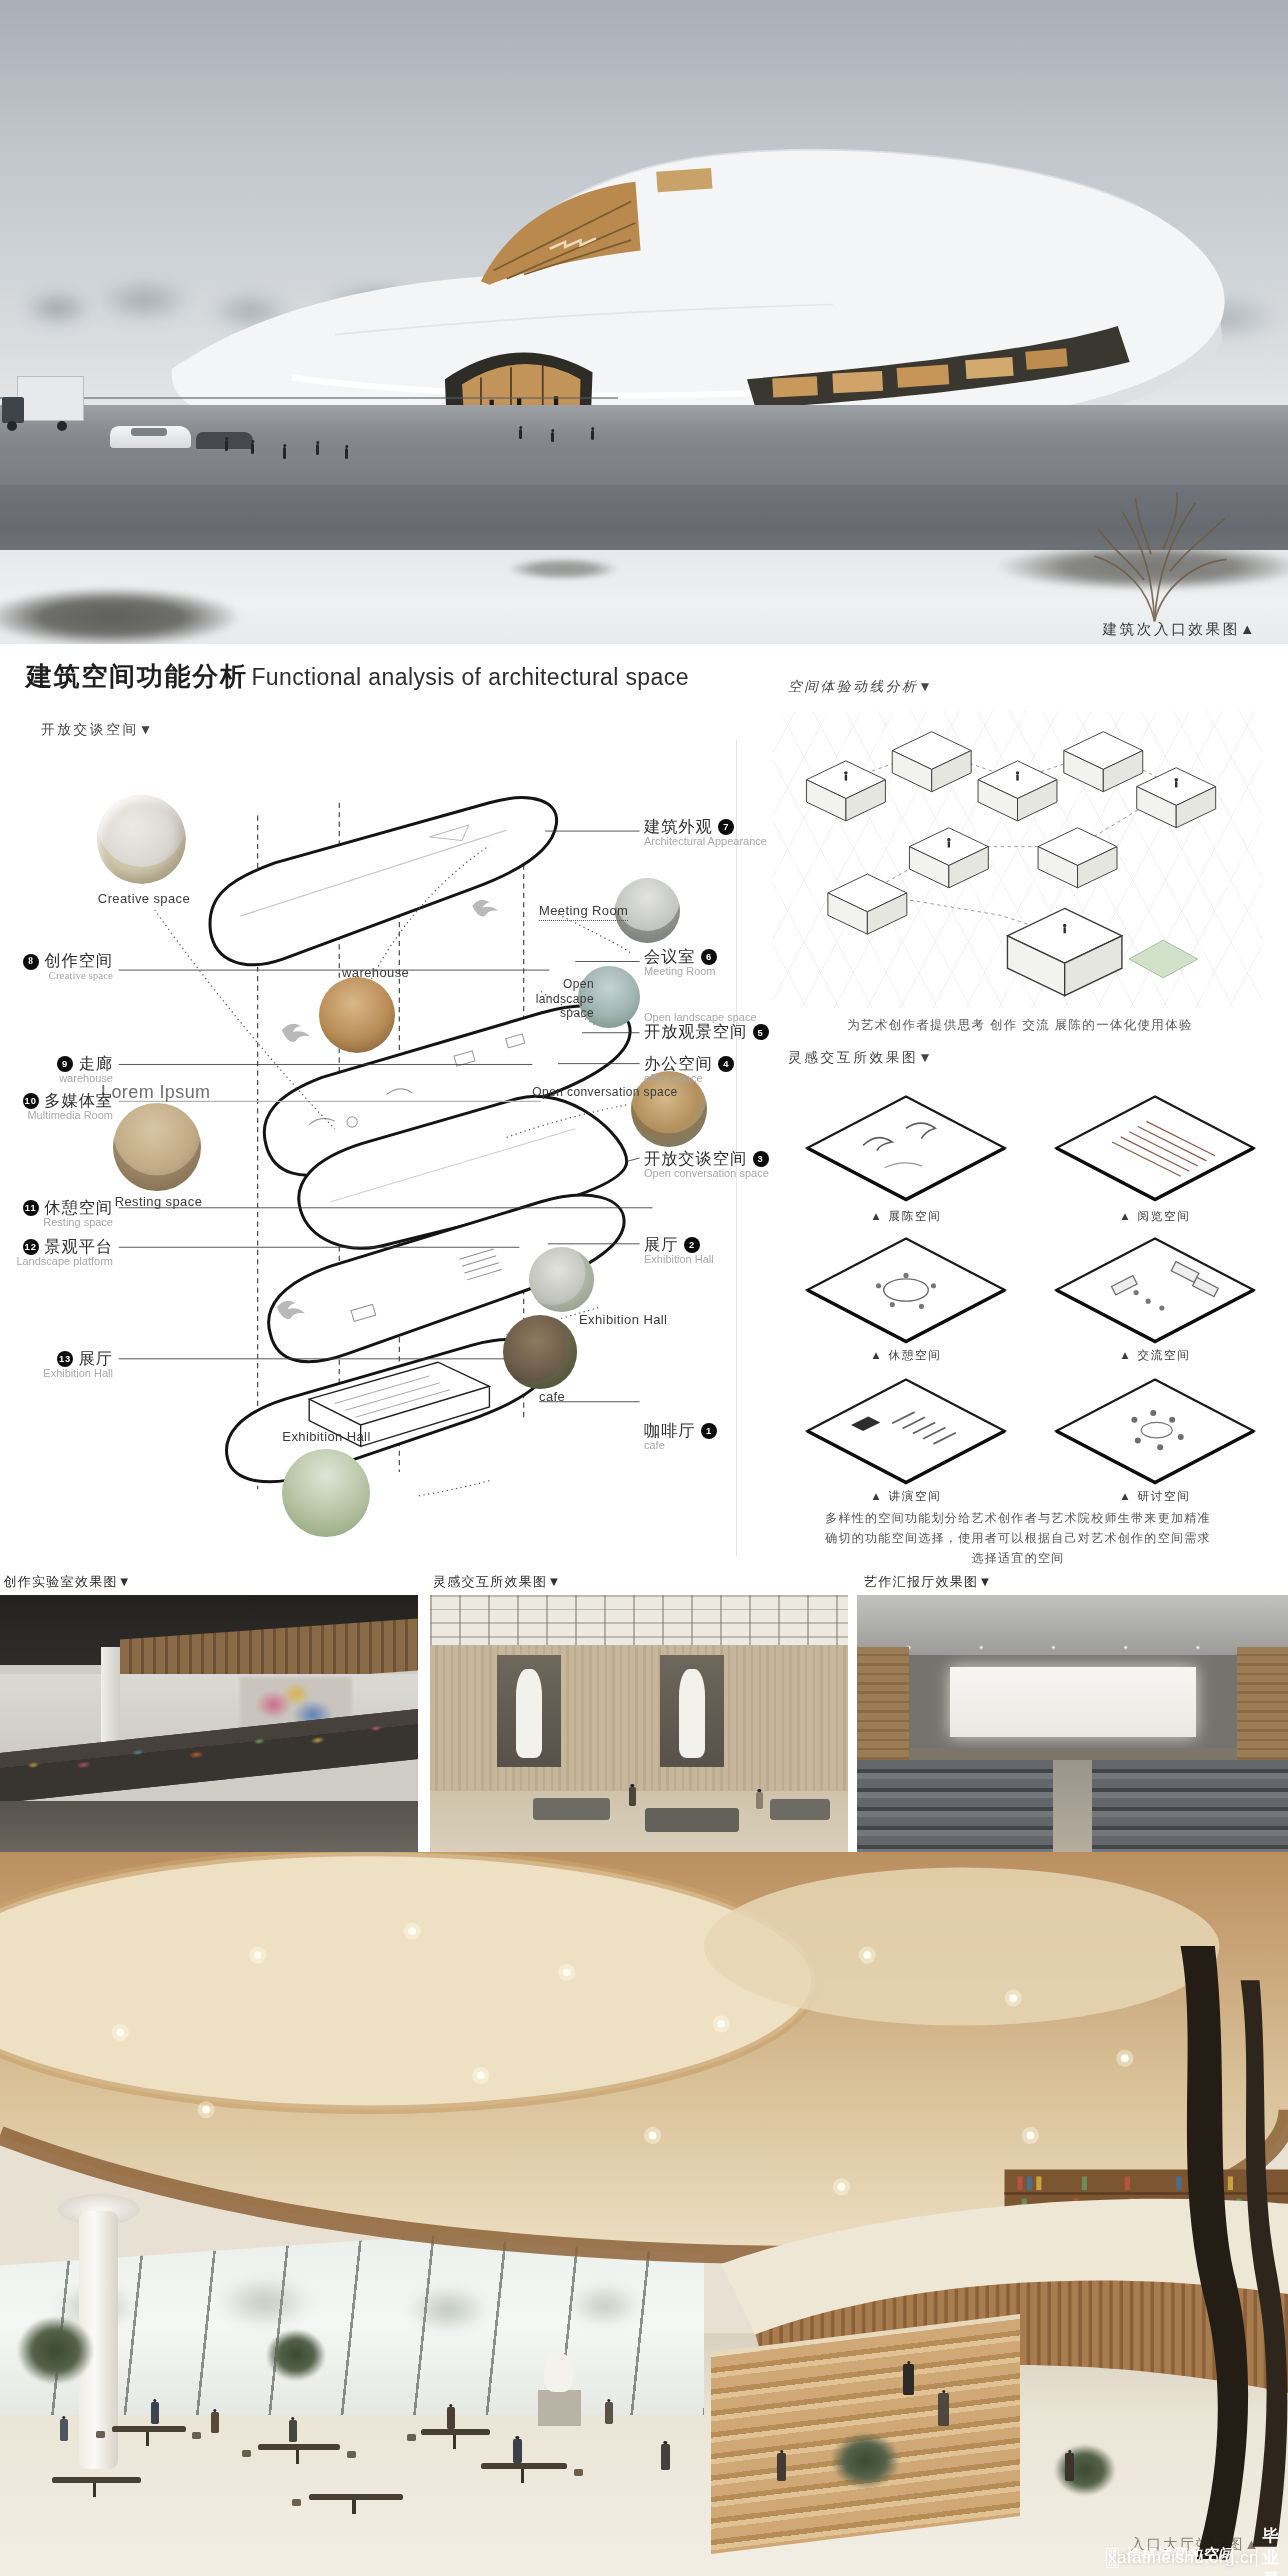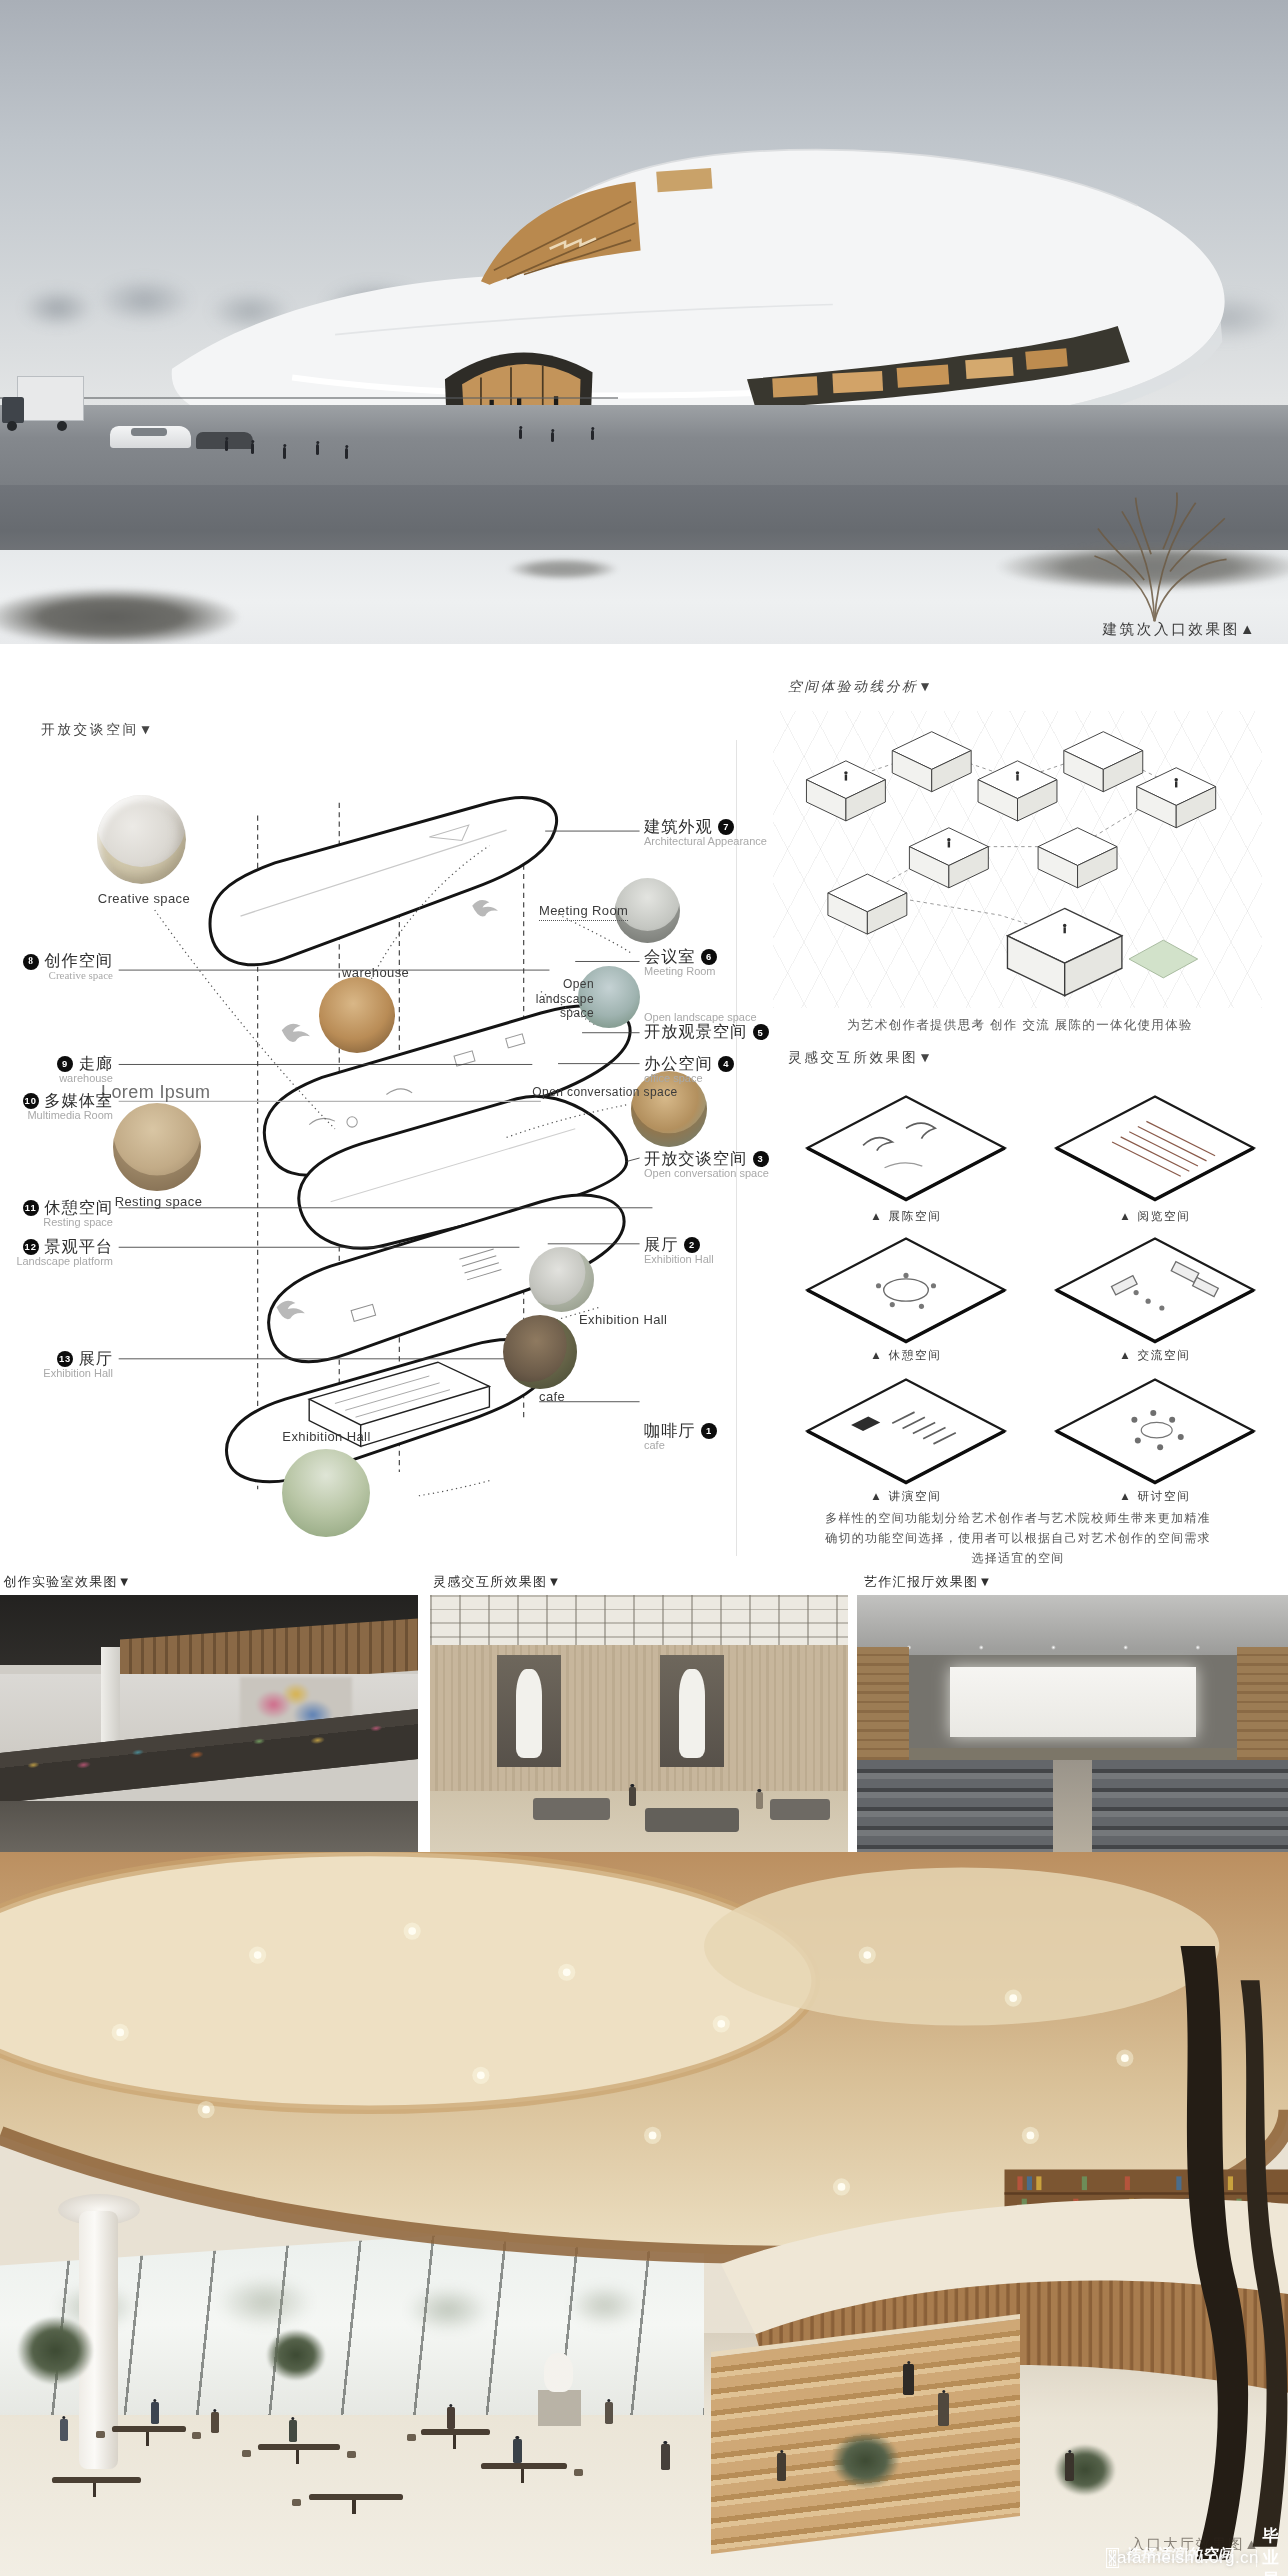--- a/index.html
+++ b/index.html
@@ -146,20 +146,24 @@
         <path d="M118,120 C100,96 84,88 64,60"></path>
           <path d="M148,110 C168,84 190,70 212,48"></path>
         <path d="M126,90 C118,66 110,48 108,24"></path>
           <path d="M140,84 C150,60 158,44 156,18"></path>
       </g>
     </svg>
 
     <div class="abs hero-cap" style="right:31px;top:620px;">建筑次入口效果图▲</div>
   </section>
 
+  <div class="abs" style="left:26px;top:659px;white-space:nowrap;">
+    <span class="title-zh">建筑空间功能分析</span>
+    <span class="title-en">Functional analysis of architectural space</span>
+  </div>
   <div class="abs cap" style="left:41px;top:721px;">开放交谈空间▼</div>
   <div class="abs" style="left:736px;top:740px;width:0.9px;height:816px;background:#e3e3e3;"></div>
 
   <svg class="abs" style="left:26px;top:734px;" width="738" height="824" viewBox="0 0 860 960">
     <g stroke="#2a2a2a" stroke-width="1.2" stroke-dasharray="6,5">
       <line x1="270" y1="95" x2="270" y2="880"></line>
       <line x1="365" y1="80" x2="365" y2="900"></line>
       <line x1="435" y1="120" x2="435" y2="860"></line>
       <line x1="580" y1="75" x2="580" y2="800"></line>
     </g>

